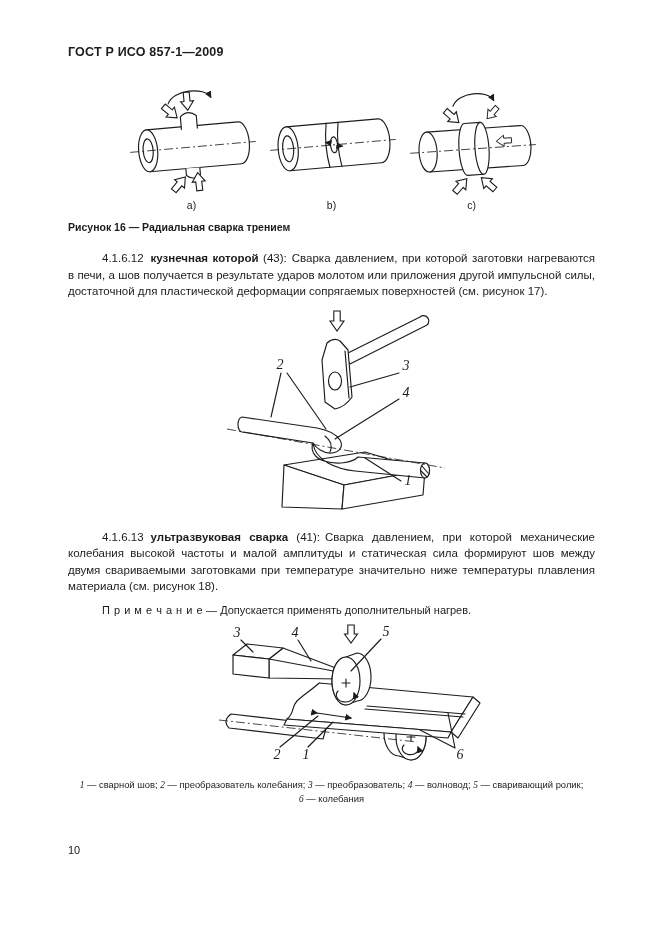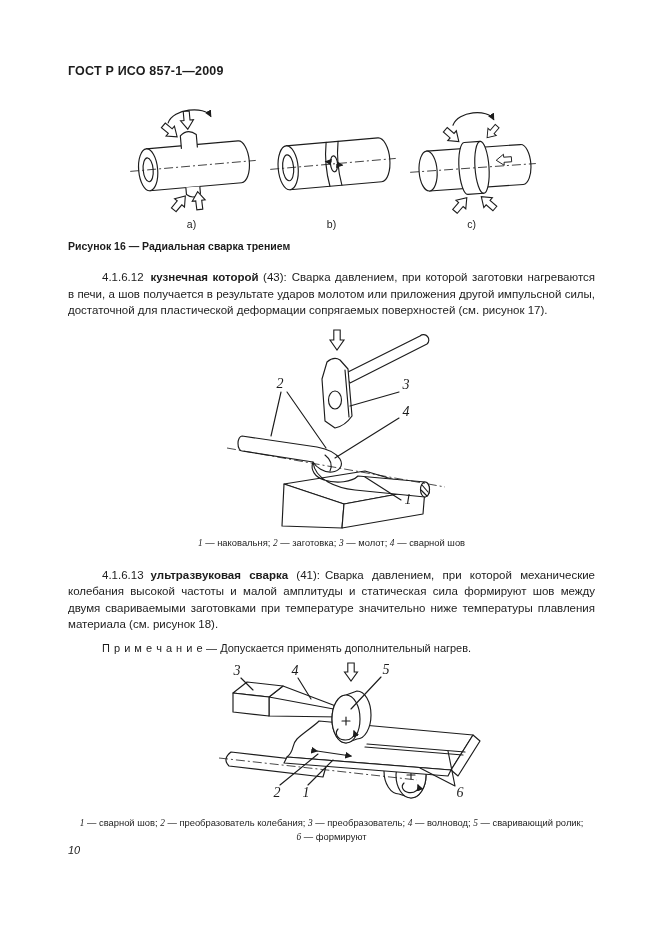--- a/index.html
+++ b/index.html
@@ -2,42 +2,42 @@
 <html><head>
 <meta charset="utf-8">
 <style>
   * { margin:0; padding:0; box-sizing:border-box; }
   html,body { background:#888; }
   .page {
     width:661px; height:936px; background:#ffffff; color:#1c1c1c;
     font-family:"Liberation Sans", sans-serif; position:relative;
     margin:0 auto; overflow:hidden;
   }
-  .content { padding:64px 66px 0 68px; }
+  .content { padding:45px 66px 0 68px; }
   .doc-header { font-weight:bold; font-size:12.5px; letter-spacing:.2px; }
 
   .fig16-row { display:flex; justify-content:center; align-items:flex-end; margin-top:26px; }
   .fig16-row svg { display:block; }
   .fig16-sublabels { display:flex; justify-content:center; margin-top:2px; }
   .fig16-sublabels span { width:140px; text-align:center; font-size:10.5px; }
   .fig-caption { text-align:left; font-weight:bold; font-size:10.5px; margin-top:10px; }
 
   .para { font-size:11.5px; line-height:16.5px; text-align:justify; margin-top:17px; text-indent:34px; }
   .sec-num { margin-right:7px; }
   .term { font-weight:bold; }
   .sec-code { margin-right:5px; }
 
   .fig-center { text-align:center; margin-top:5px; }
   .fig-center svg { display:block; margin:0 auto; }
   .legend { font-size:9.4px; text-align:center; margin-top:5px; line-height:13px; }
   .legend .num { font-style:italic; font-family:"Liberation Serif", serif; }
   .note { font-size:11px; margin:9px 0 0 34px; }
   .note .note-label { letter-spacing:.5px; }
 
-  .page-number { position:absolute; left:68px; top:844px; font-size:11px;font-style:italic; }
+  .page-number { position:absolute; left:68px; top:844px; font-size:11px; }
 
   
   svg .ln  { fill:none; stroke:#1c1c1c; stroke-width:1.15; stroke-linecap:round; stroke-linejoin:round; }
   svg .lnf { fill:#ffffff; stroke:#1c1c1c; stroke-width:1.15; stroke-linejoin:round; }
   svg .axis{ fill:none; stroke:#1c1c1c; stroke-width:0.8; stroke-dasharray:9 3 2 3; }
   svg .callout { font:italic 14px "Liberation Serif", serif; fill:#1c1c1c; }
   svg .harrow { fill:#ffffff; stroke:#1c1c1c; stroke-width:1.1; stroke-linejoin:miter; }
 </style>
 </head>
 <body>
@@ -151,21 +151,20 @@
         <path class="ln" d="M212,68 L163,82"></path>
         <path class="ln" d="M212,94 L148,134"></path>
         <path class="ln" d="M214,176 L178,153"></path>
         <text class="callout" x="93" y="64" text-anchor="middle">2</text>
         <text class="callout" x="219" y="65" text-anchor="middle">3</text>
         <text class="callout" x="219" y="92" text-anchor="middle">4</text>
         <text class="callout" x="221" y="180" text-anchor="middle">1</text>
       </svg>
     </div>
 
-    <div class="legend"><span class="num">1</span><span> — наковальня; </span><span class="num">2</span><span> — заготовка; </span><span class="num">3</span><span> — молот; </span><span class="num">4</span><span> — сварной шов</span></div>
 
     <p class="para"><span class="sec-num">4.1.6.13</span><span class="term">ультразвуковая сварка</span> <span class="sec-code">(41):</span><span>Сварка давлением, при которой механические колебания высокой частоты и малой амплитуды и статическая сила формируют шов между двумя свариваемыми заготовками при температуре значительно ниже температуры плавления материала (см. рисунок 18).</span></p>
 
     <div class="note"><span class="note-label">П р и м е ч а н и е</span> <span>— Допускается применять дополнительный нагрев.</span></div>
 
     <div class="fig-center">
       <svg width="330" height="152" viewBox="0 0 330 152">
         <defs>
           <path id="ha18" class="harrow" d="M-3.2,0 H3.2 V9 H6.5 L0,18 L-6.5,9 H-3.2 Z"></path>
           <marker id="m18" markerWidth="8" markerHeight="8" refX="5" refY="3" orient="auto">
@@ -209,19 +208,19 @@
         <text class="callout" x="128" y="16" text-anchor="middle">4</text>
         <text class="callout" x="219" y="15" text-anchor="middle">5</text>
         <text class="callout" x="110" y="138" text-anchor="middle">2</text>
         <text class="callout" x="139" y="138" text-anchor="middle">1</text>
         <text class="callout" x="293" y="138" text-anchor="middle">6</text>
       </svg>
     </div>
 
     <div class="legend">
       <div><span class="num">1</span><span> — сварной шов; </span><span class="num">2</span><span> — преобразователь колебания; </span><span class="num">3</span><span> — преобразователь; </span><span class="num">4</span><span> — волновод; </span><span class="num">5</span><span> — сваривающий ролик;</span></div>
-      <div><span class="num">6</span><span> — формируют</span></div>
+      <div><span class="num">6</span><span> — колебания</span></div>
     </div>
 
   </div>
 
   <div class="page-number">10</div>
 </div>
 
 </body></html>

